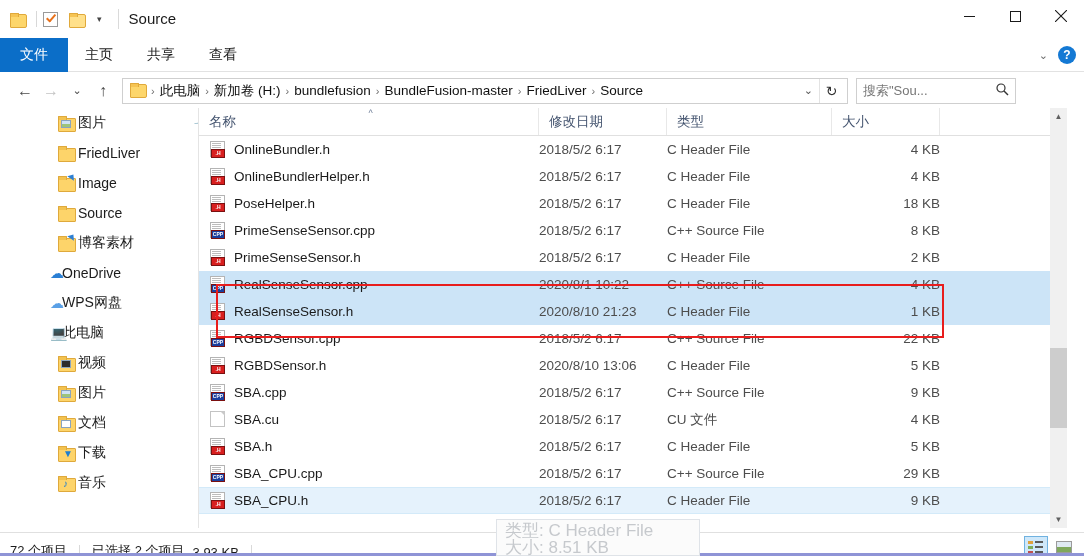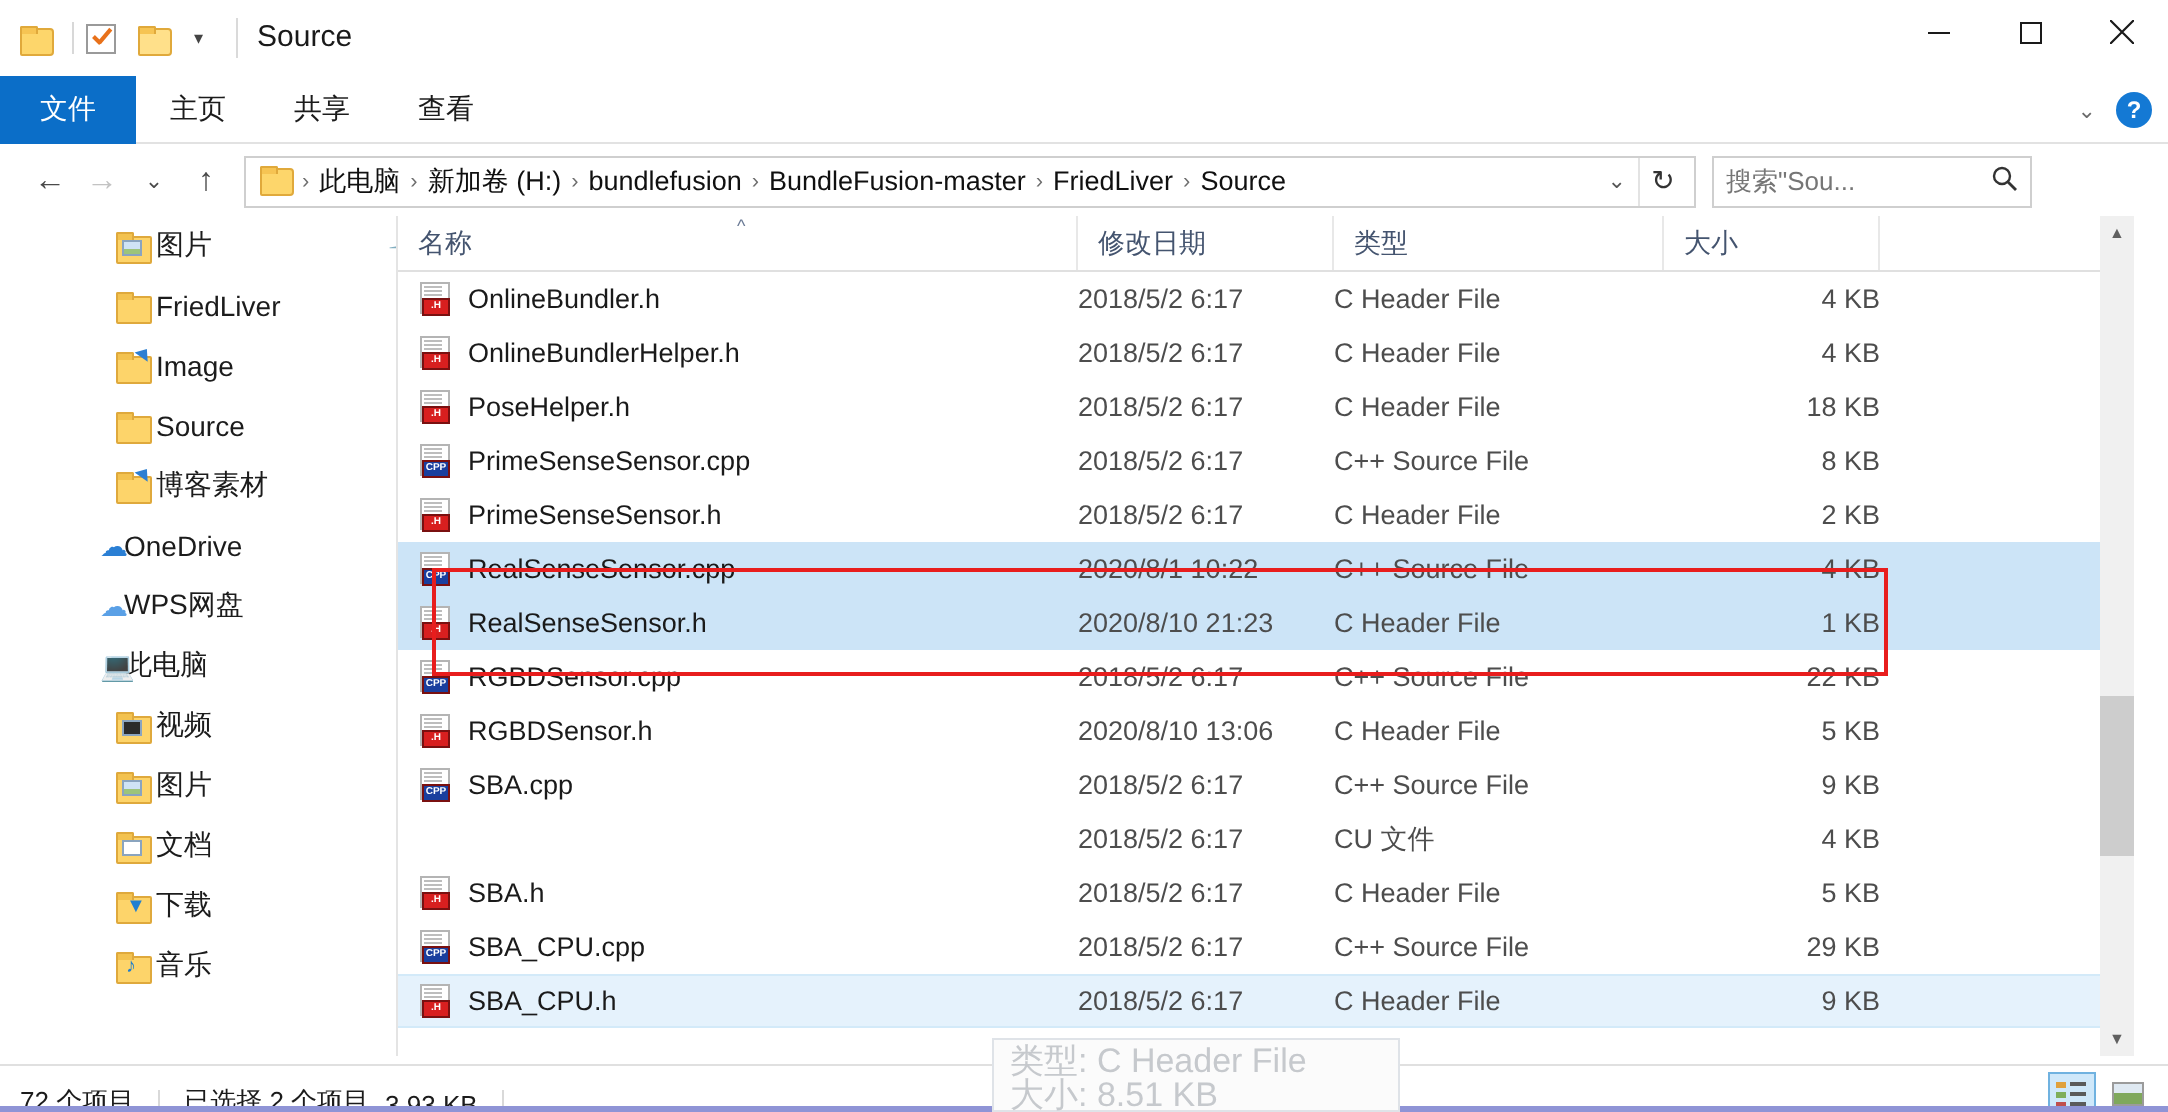--- a/index.html
+++ b/index.html
@@ -599,20 +599,27 @@
               </span>
               <span>SBA.cpp</span>
             </div>
             <div class="c-date">2018/5/2 6:17</div>
             <div class="c-type">C++ Source File</div>
             <div class="c-size">
               <span>9 KB</span>
             </div>
           </div>
           <div class="row" style="top: 298px;">
+            <div class="c-name">
+              <span class="ficon plain">
+                <span class="sheet"></span>
+                <span class="fold"></span>
+              </span>
+              <span>SBA.cu</span>
+            </div>
             <div class="c-date">2018/5/2 6:17</div>
             <div class="c-type">CU 文件</div>
             <div class="c-size">
               <span>4 KB</span>
             </div>
           </div>
           <div class="row" style="top: 325px;">
             <div class="c-name">
               <span class="ficon">
                 <span class="sheet"></span>

